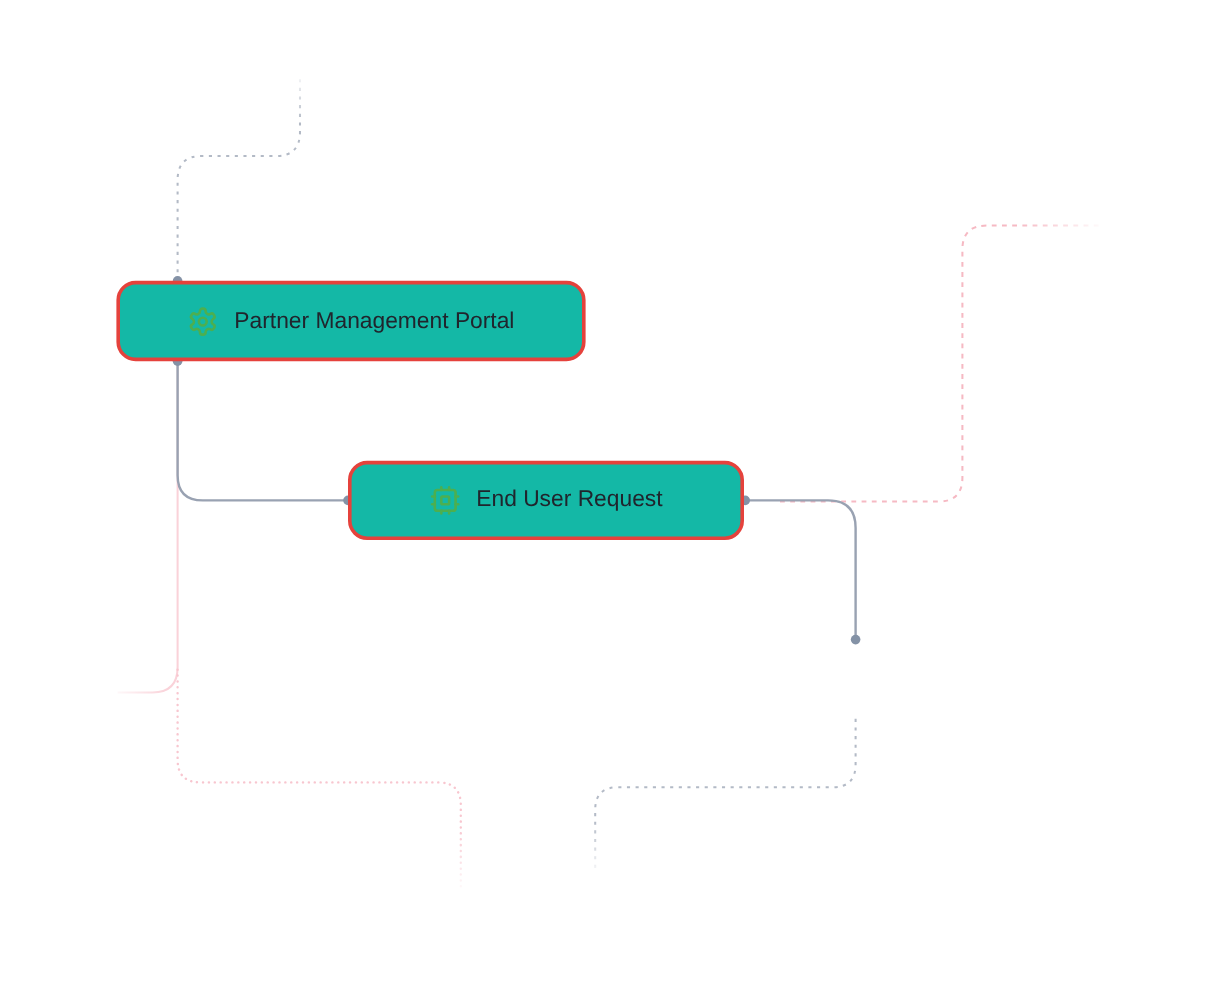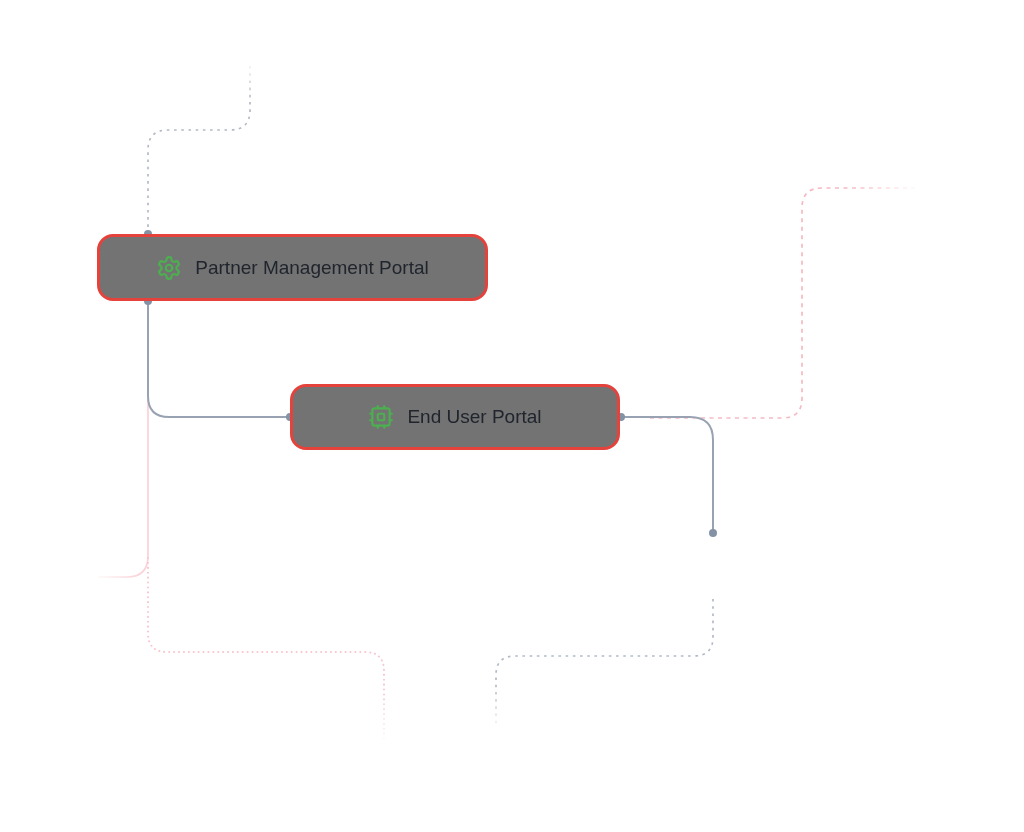--- a/index.html
+++ b/index.html
@@ -13,21 +13,21 @@
   #edges{position:absolute;inset:0;}
   .edge-solid{stroke:var(--edge-gray,#99a2b2);stroke-width:2;fill:none;stroke-linecap:round;}
   .edge-dashed{stroke:var(--dashed-gray,#b3bac6);stroke-width:1.7;stroke-dasharray:2.6 4.6;fill:none;}
   .edge-pink-dashed{stroke:var(--dashed-pink,#f6b9c3);stroke-width:1.7;stroke-dasharray:4 4.5;fill:none;}
   .edge-pink-solid{stroke:var(--solid-pink,#fad2d9);stroke-width:1.7;fill:none;}
   .edge-pink-dotted{stroke:var(--dotted-pink,#f8c6cf);stroke-width:2;stroke-dasharray:0.1 4.8;stroke-linecap:round;fill:none;}
   .handle{fill:var(--handle-gray,#8492a6);}
   .flow-node{
     position:absolute;
     box-sizing:border-box;
-    background:#737373;
+    background:#14b8a6;
     border:3px solid var(--node-border,#e5423c);
     border-radius:16px;
     display:flex;align-items:center;justify-content:center;
     gap:13px;
     color:var(--text,#20252d);
     font-size:19px;
     cursor:pointer;
   }
   .flow-node .node-icon{flex:0 0 auto;display:block;}
   .flow-node .node-label{white-space:nowrap;}
@@ -98,17 +98,17 @@
       <rect x="9" y="9" width="6" height="6" rx="1"></rect>
       <path d="M9 2v2"></path>
         <path d="M15 2v2"></path>
       <path d="M9 20v2"></path>
         <path d="M15 20v2"></path>
       <path d="M2 9h2"></path>
         <path d="M2 15h2"></path>
       <path d="M20 9h2"></path>
         <path d="M20 15h2"></path>
     </svg>
-    <span class="node-label">End User Portal</span>
+    <span class="node-label">End User Request</span>
   </div>
 
 
 </div>
 
 </body></html>

